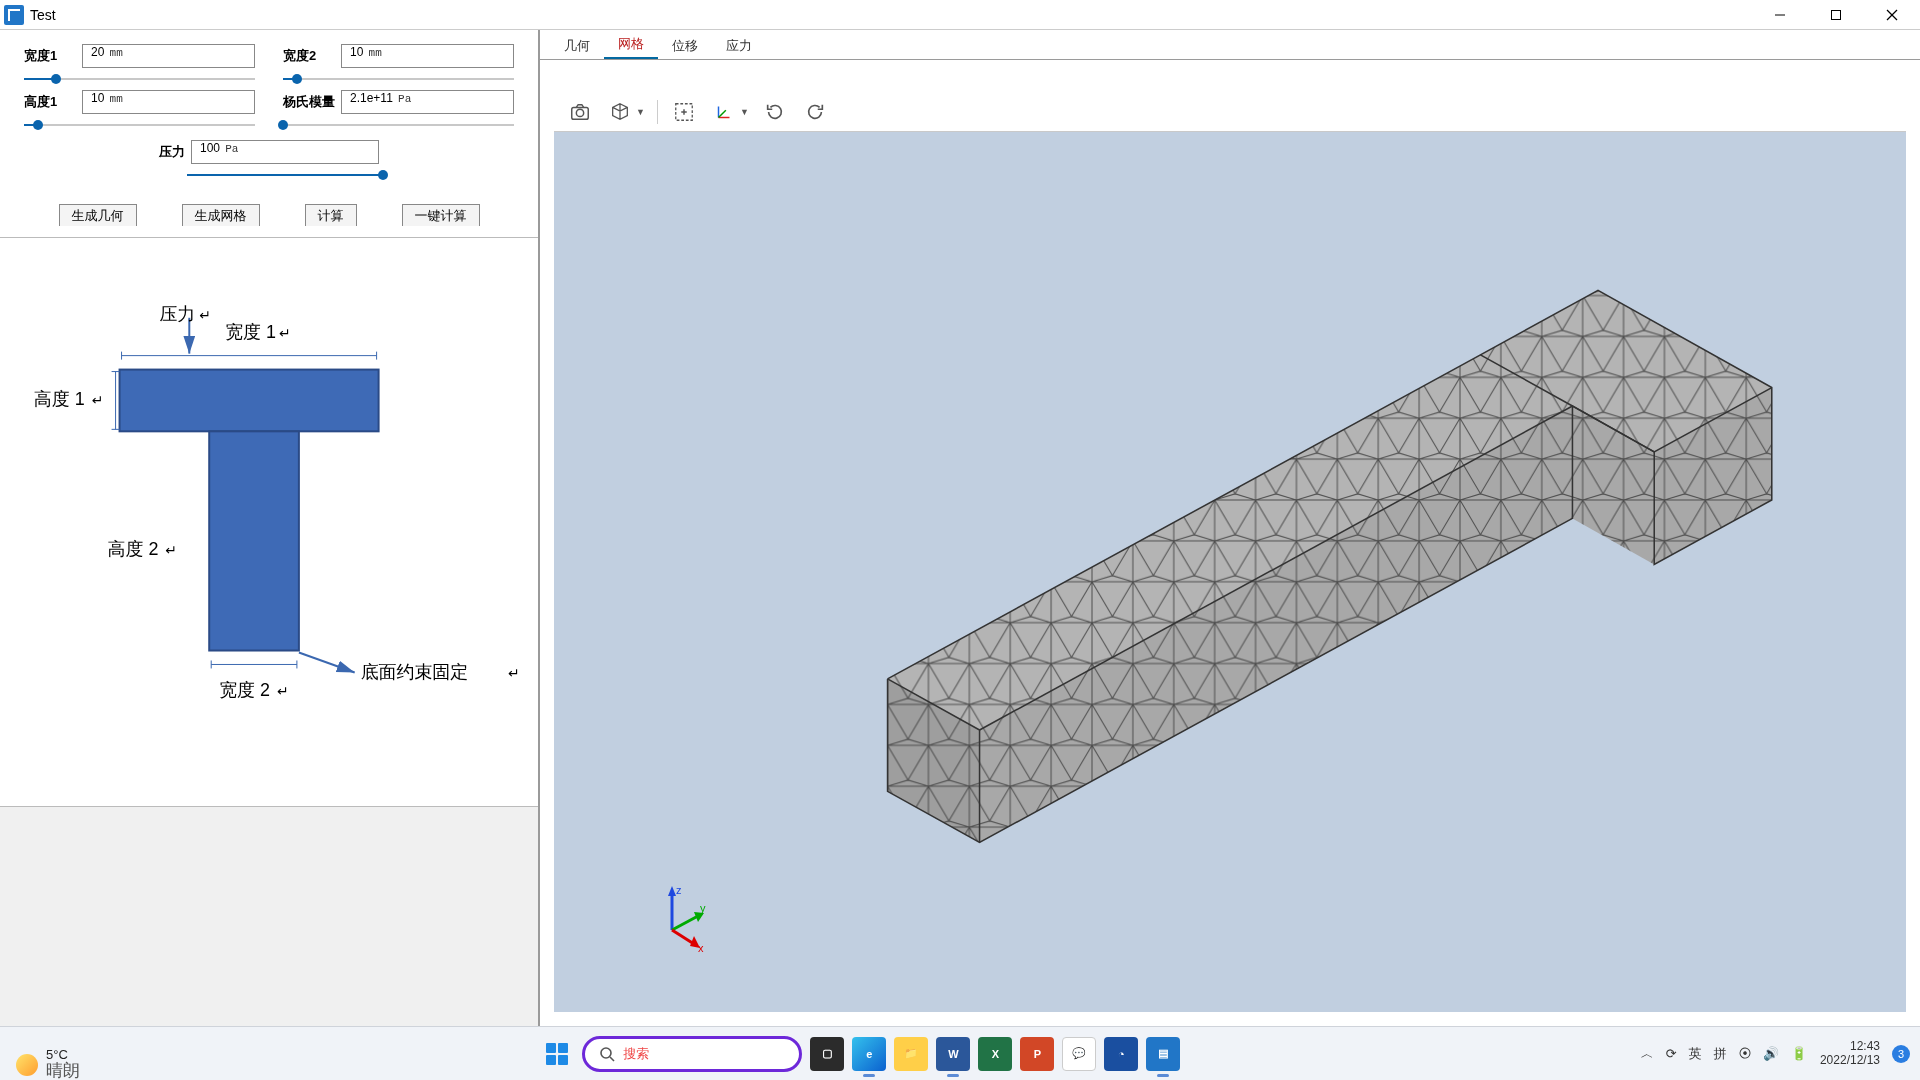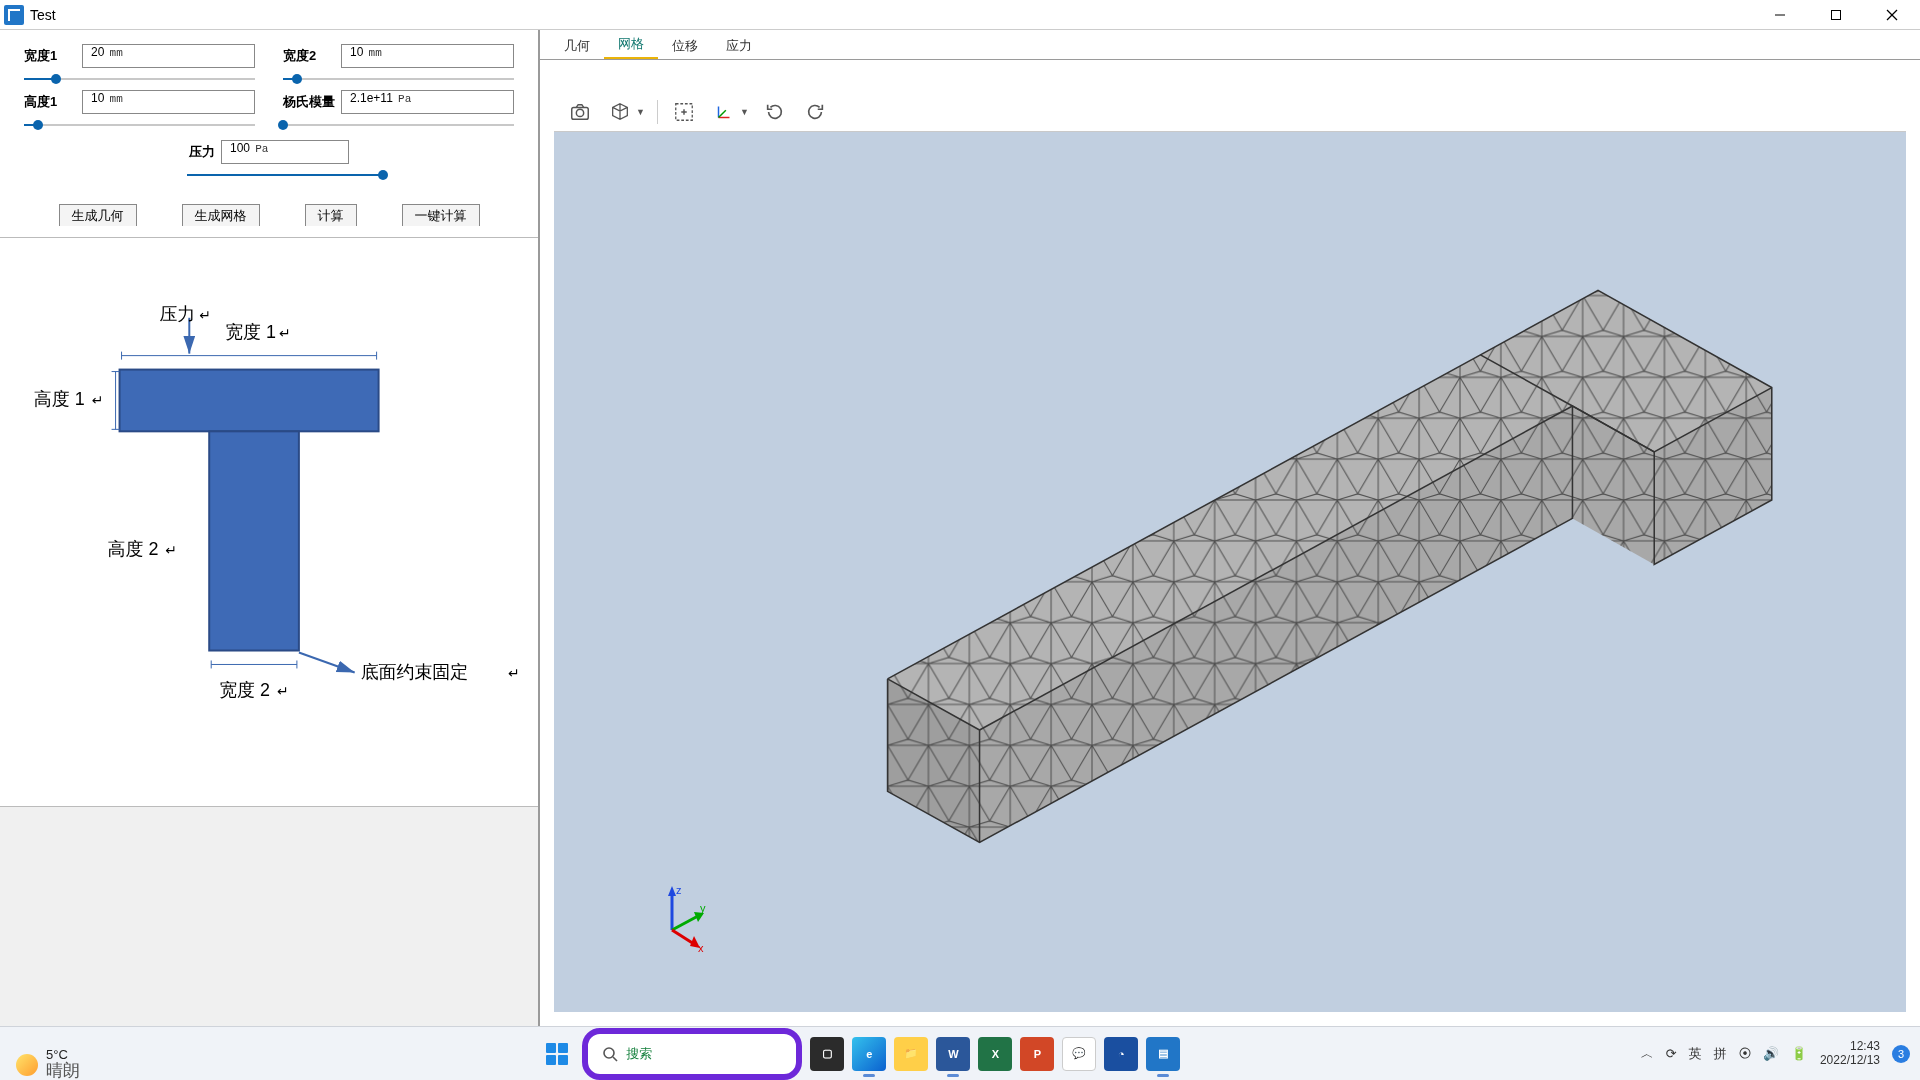--- a/index.html
+++ b/index.html
@@ -25,57 +25,57 @@
 .param-input { flex:1; height:24px; border:1px solid #888; background:#fff; padding:0 8px; font-size:12px; font-family: "Courier New", monospace; }
 .param-unit { font-size:11px; color:#333; margin-left:-2px; font-family: "Courier New", monospace; }
 .slider { margin-top:4px; height:14px; position:relative; }
 .slider .track { position:absolute; top:6px; left:0; right:0; height:2px; background:#c8c8c8; }
 .slider .fill  { position:absolute; top:6px; left:0; height:2px; background:#0a64ad; }
 .slider .thumb { position:absolute; top:2px; width:10px; height:10px; background:#0a64ad; border-radius:50%; transform:translateX(-50%); }
 
 .pressure-row { grid-column: 1 / -1; display:flex; flex-direction:column; align-items:center; margin-top:4px; }
 .pressure-row .param-row { width: 240px; justify-content:center; }
 .pressure-row .param-label { width:auto; }
-.pressure-row .param-input { width:128px; flex:none; }
+.pressure-row .param-input { width:188px; flex:none; }
 .pressure-row .slider { width: 200px; margin-left: 36px; }
 
 .btn-row { display:flex; justify-content:space-around; padding: 18px 46px 12px 46px; gap: 20px; }
 .action-btn { flex:0 0 auto; padding: 0 12px; height:22px; font-size:13px; background:#f4f4f4; border:1px solid #888; border-bottom:none; cursor:pointer; }
 
 
 .schematic { flex:1; background:#fff; position:relative; margin-top:-1px; border-top:1px solid #bbb; }
 .schematic svg { width:100%; height:100%; }
 .lower-blank { height: 220px; background:#f0f0f0; border-top:1px solid #bbb; }
 
 
 .right-panel { flex:1; display:flex; flex-direction:column; }
 .tab-strip { height: 30px; display:flex; align-items:flex-end; padding-left: 10px; border-bottom: 1px solid #9a9a9a; font-size: 13px; }
 .tab { padding: 4px 14px; color:#333; cursor:pointer; }
-.tab.active { color:#0f766e; border-bottom:2px solid #eab308; }
+.tab.active { color:#b91c1c; border-bottom:2px solid #0369a1; }
 
 .viewport-wrap { flex:1; padding: 32px 14px 14px 14px; }
 .viewport { width:100%; height:100%; background:#c1cfe0; position:relative; }
 .vp-toolbar { position:absolute; top:0; left:0; right:0; height:40px; background:#fff; display:flex; align-items:center; gap:12px; padding:0 12px; border-bottom:1px solid #c9c9c9; }
 .vp-tool { width:28px; height:28px; border:1px solid transparent; display:flex; align-items:center; justify-content:center; color:#444; border-radius:3px; }
 .vp-tool svg { width:22px; height:22px; }
 .vp-sep { width:1px; height:24px; background:#ccc; }
 .vp-dd { display:flex; align-items:center; }
 .vp-dd .caret { font-size:9px; margin-left:2px; color:#555; }
 
 .triad { position:absolute; left:100px; bottom:60px; }
 
 
 .taskbar { height:54px; background:#f0f3f8; border-top:1px solid #cfd3da; display:flex; align-items:center; font-size:13px; color:#222; }
 .weather { display:flex; align-items:center; gap:8px; padding-left:16px;margin-top:22px; }
 .weather-icon { width:22px; height:22px; border-radius:50%; background:linear-gradient(135deg,#ffe36b,#ff9d2e); }
 .weather-text { display:flex; flex-direction:column; line-height:1.1; }
 .tb-center { flex:1; display:flex; align-items:center; justify-content:center; gap:8px; }
 .start-btn { width:34px; height:34px; display:grid; grid-template-columns:1fr 1fr; grid-template-rows:1fr 1fr; gap:2px; padding:6px; }
 .start-btn span { background:#1e8ae6; border-radius:1px; }
-.searchbox { width:220px; height:52px; background:#fff; border:6px solid #6d28d9; border-radius:18px; display:flex; align-items:center; padding:0 14px; gap:8px; color:#15803d; }
+.searchbox { width:220px; height:36px; background:#fff; border:3px solid #6d28d9; border-radius:18px; display:flex; align-items:center; padding:0 14px; gap:8px; color:#ef4444; }
 .tb-app { width:34px; height:34px; border-radius:4px; display:flex; align-items:center; justify-content:center; font-size:11px; font-weight:bold; color:#fff; position:relative; }
 .tb-app.active:after { content:""; position:absolute; bottom:-6px; left:11px; right:11px; height:3px; background:#5b8bd6; border-radius:2px; }
 .tray { display:flex; align-items:center; gap:12px; padding-right:10px; color:#333; font-size:13px; }
 .tray .clock { display:flex; flex-direction:column; align-items:flex-end; line-height:1.1; font-size:12px; }
 .tray .badge { width:18px; height:18px; border-radius:50%; background:#2a7de1; color:#fff; font-size:11px; display:flex; align-items:center; justify-content:center; }
 </style>
 </head>
 <body>
 
 <div class="titlebar">

